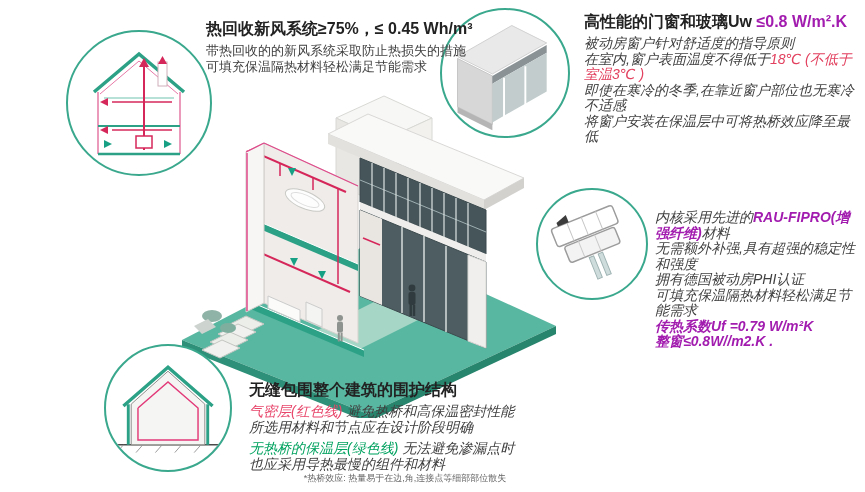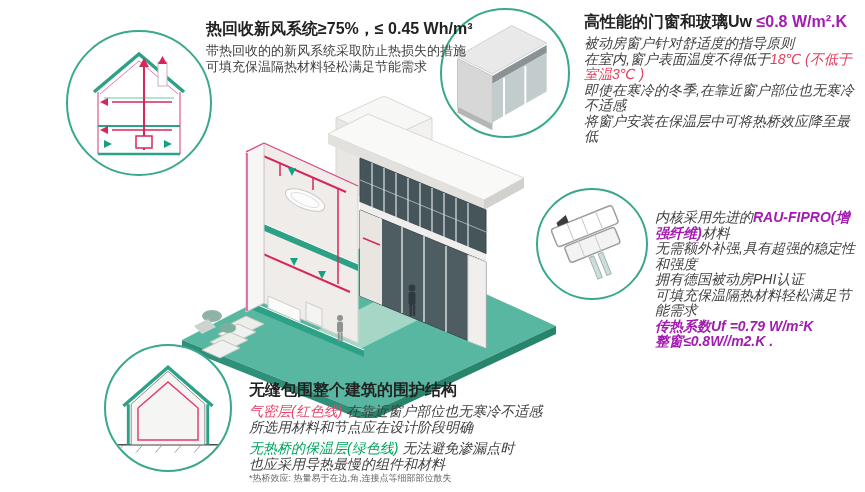--- a/index.html
+++ b/index.html
@@ -9,21 +9,21 @@
           box-sizing:border-box;overflow:hidden;}
   .circle svg{width:100%;height:100%;display:block;}
   .tblock{position:absolute;color:#3d3d3d;}
   .title{font-weight:bold;color:#222;font-size:16px;line-height:17px;}
   .body11{font-size:13px;line-height:16px;color:#3f3f3f;}
   .body10{font-size:14px;line-height:15.5px;color:#3f3f3f;font-style:italic;}
   .green{color:#00a25f;}
   .greenb{color:#a21caf;font-weight:bold;}
   .red{color:#e2405e;}
   .redlbl{color:#e8466b;}
-  .fnote{font-size:9px;line-height:12px;color:#666;margin-top:0;}
+  .fnote{font-size:9px;line-height:12px;color:#666;margin-top:0;text-align:center;}
   .gap{height:6px;}
   .mt6{margin-top:6px;}
   .mainsvg{position:absolute;left:168px;top:88px;width:402px;height:330px;}
 </style>
 </head>
 <body>
 
 <div class="page">
 
   <svg class="mainsvg" viewBox="0 0 402 330">
@@ -256,21 +256,21 @@
     <div class="body10">无需额外补强,具有超强的稳定性和强度</div>
     <div class="body10">拥有德国被动房PHI认证</div>
     <div class="body10">可填充保温隔热材料轻松满足节能需求</div>
     <div class="body10 greenb">传热系数Uf =0.79 W/m²K</div>
     <div class="body10 greenb">整窗≤0.8W//m2.K .</div>
   </div>
 
   <div class="tblock" style="left:249px;top:381px;width:312px">
     <div class="title">无缝包围整个建筑的围护结构</div>
     <div class="body10 mt6">
-      <span class="redlbl">气密层(红色线)</span><span> 在靠近窗户部位也无寒冷不适感</span>
+      <span class="redlbl">气密层(红色线)</span><span> 避免热桥和高保温密封性能</span>
     </div>
     <div class="body10">所选用材料和节点应在设计阶段明确</div>
     <div class="gap"></div>
     <div class="body10">
       <span class="green">无热桥的保温层(绿色线)</span><span> 无法避免渗漏点时</span>
     </div>
     <div class="body10">也应采用导热最慢的组件和材料</div>
     <div class="fnote">*热桥效应: 热量易于在边,角,连接点等细部部位散失</div>
   </div>
 

